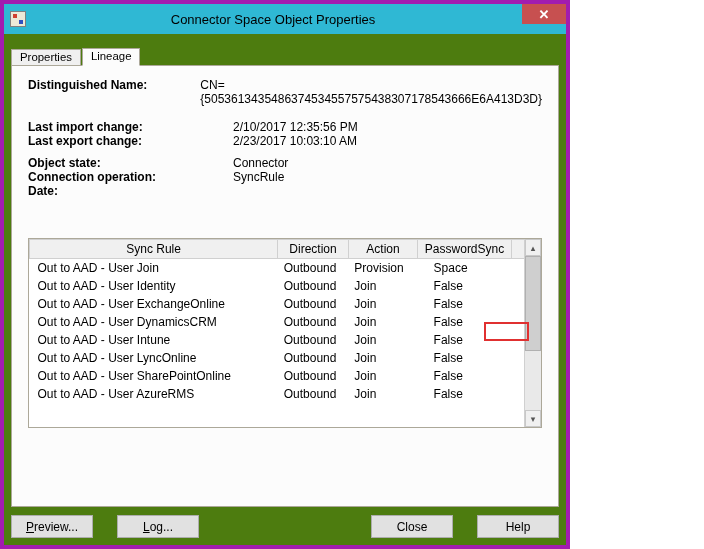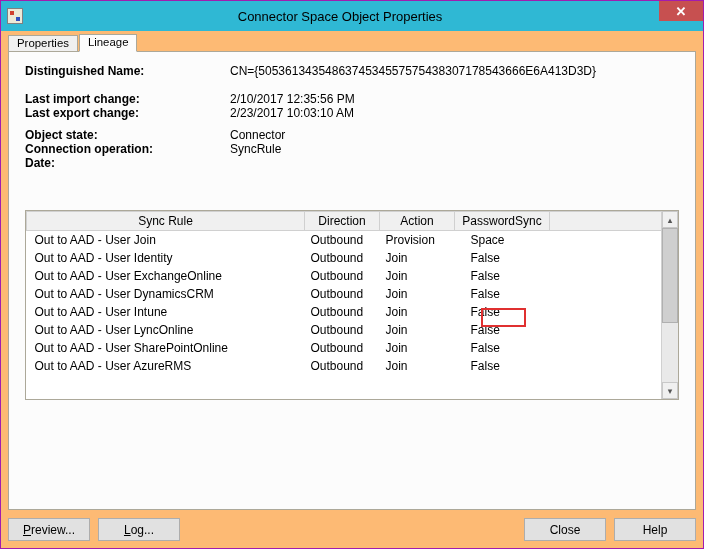--- a/index.html
+++ b/index.html
@@ -6,23 +6,23 @@
   html, body { margin: 0; padding: 0; }
   body {
     font-family: "Segoe UI", Tahoma, sans-serif;
     font-size: 12px;
     background: #fff;
     width: 704px;
     height: 549px;
     overflow: hidden;
   }
   .window {
-    width: 704px;
+    width: 570px;
     height: 549px;
-    border: 1px solid #a21caf;
+    border: 4px solid #a21caf;
     background: #f0f0f0;
     display: flex;
     flex-direction: column;
   }
   .titlebar {
     height: 30px;
     background: #2fb8d4;
     display: flex;
     align-items: center;
     position: relative;
@@ -62,23 +62,23 @@
     display: flex;
     align-items: center;
     justify-content: center;
     position: absolute;
     top: 0; right: 0;
     line-height: 1;
     cursor: pointer;
   }
   .client {
     flex: 1;
-    background: #fdba74;
-    position: relative;
-    padding: 0 7px 7px 7px;
+    background: #4d7c0f;
+    position: relative;
+    padding: 11px 7px 7px 7px;
     display: flex;
     flex-direction: column;
   }
   .tabs {
     display: flex;
     align-items: flex-end;
     height: 20px;
     position: relative;
     z-index: 2;
   }
@@ -195,21 +195,21 @@
   .mv-row {
     display: flex;
     justify-content: flex-end;
     margin-top: 28px;
   }
   .bottom-row {
     display: flex;
     justify-content: space-between;
     margin-top: 8px;
   }
-  .bottom-row .left, .bottom-row .right { display: flex; gap: 8px; }
+  .bottom-row .left, .bottom-row .right { display: flex; gap: 24px; }
   .btn .ul { text-decoration: underline; }
 </style>
 </head>
 <body>
 
 <div class="window">
 
   <div class="titlebar">
     <div class="app-icon"></div>
     <div class="title">Connector Space Object Properties</div>

